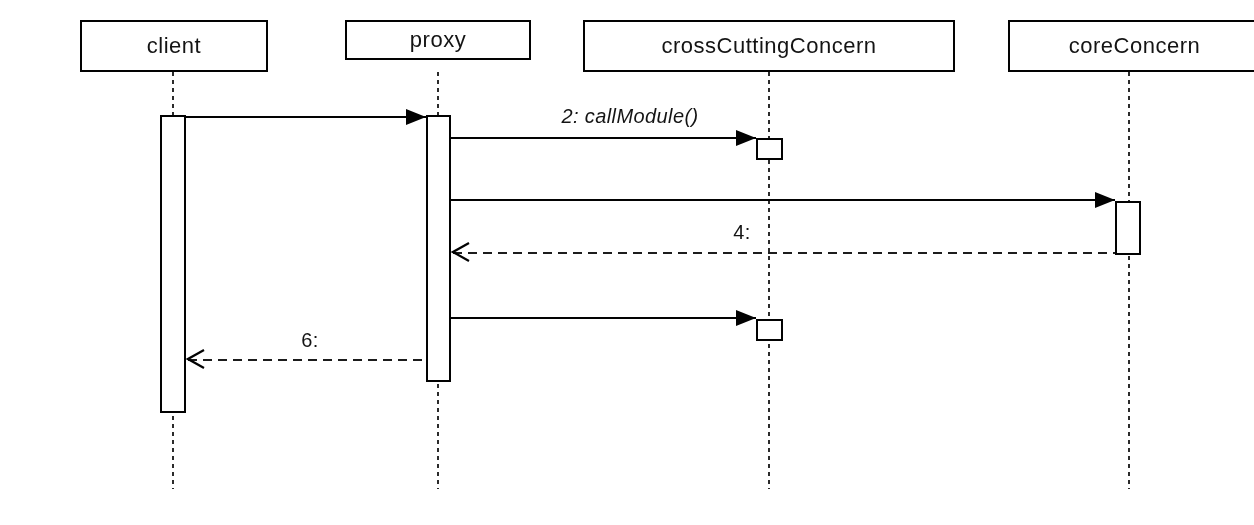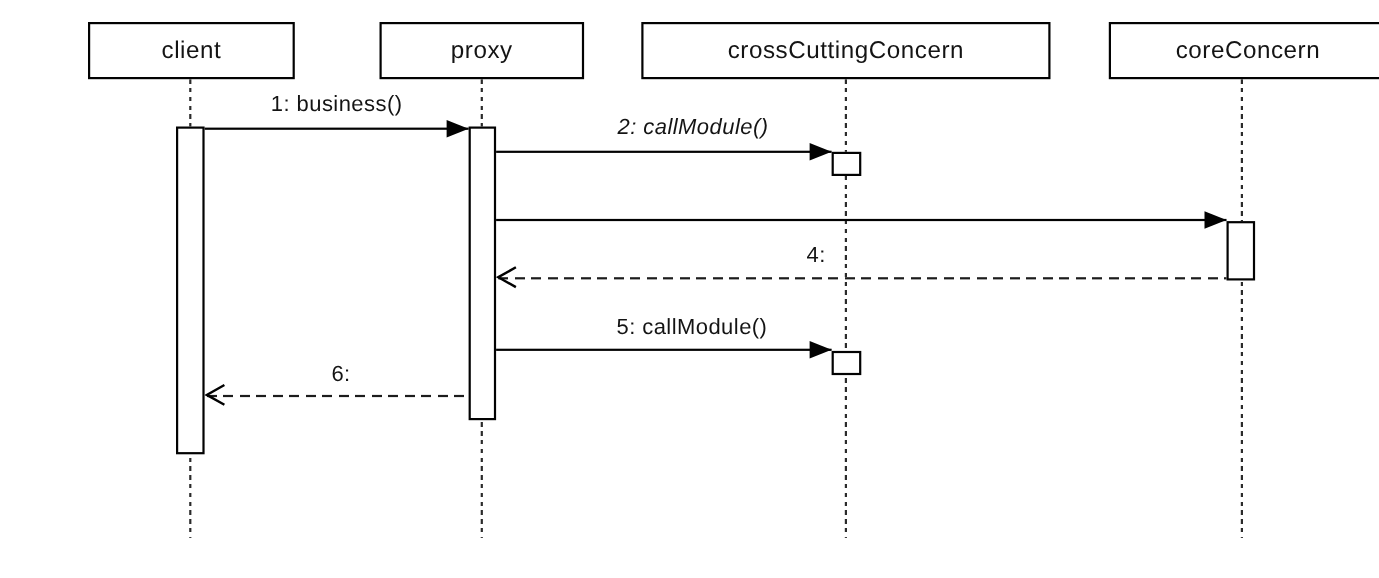--- a/index.html
+++ b/index.html
@@ -40,48 +40,46 @@
 <body>
 
 <div id="stage">
     <div class="lifeline" style="left: 124px; top: 72px; height: 417px;"></div>
     <div class="lifeline" style="left: 389px; top: 72px; height: 417px;"></div>
     <div class="lifeline" style="left: 720px; top: 72px; height: 417px;"></div>
     <div class="lifeline" style="left: 1080px; top: 72px; height: 417px;"></div>
     <div class="pbox" style="left: 32px; top: 20px; width: 188px; height: 52px;">
       <span class="plabel">client</span>
     </div>
-    <div class="pbox" style="left: 297px; top: 20px; width: 186px; height: 52px;">
+    <div class="pbox" style="left: 297px; top: 20px; width: 186px; height: 40px;">
       <span class="plabel">proxy</span>
     </div>
     <div class="pbox" style="left: 535px; top: 20px; width: 372px; height: 52px; text-align: center;">
       <span class="plabel">crossCuttingConcern</span>
     </div>
     <div class="pbox" style="left: 960px; top: 20px; width: 253px; height: 52px;">
       <span class="plabel">coreConcern</span>
     </div>
     <div class="activation" style="left: 112px; top: 115px; width: 26px; height: 298px;"></div>
     <div class="activation" style="left: 378px; top: 115px; width: 25px; height: 267px;"></div>
     <div class="activation" style="left: 708px; top: 138px; width: 27px; height: 22px;"></div>
     <div class="activation" style="left: 708px; top: 319px; width: 27px; height: 22px;"></div>
     <div class="activation" style="left: 1067px; top: 201px; width: 26px; height: 54px;"></div>
     <div class="mline" style="left: 138px; top: 116px; width: 240px;"></div>
     <div class="arrow-solid" style="left: 358px; top: 109px;"></div>
-    <div class="mlabel" style="left: 258px; top: 84px;">1: business()</div>
     <div class="mline" style="left: 403px; top: 137px; width: 305px;"></div>
     <div class="arrow-solid" style="left: 688px; top: 130px;"></div>
     <div class="mlabel" style="left: 582px; top: 105px; font-style: italic;">2: callModule()</div>
     <div class="mline" style="left: 403px; top: 199px; width: 664px;"></div>
     <div class="arrow-solid" style="left: 1047px; top: 192px;"></div>
     <div class="mline dashed" style="left: 405px; top: 252px; width: 662px;"></div>
     <div class="arrow-open" style="left: 403px; top: 241px; width: 20px; height: 22px;"><svg width="20" height="22" viewBox="0 0 20 22">
         <path d="M18 2 L2 11 L18 20" fill="none" stroke="#020202" stroke-width="2.2"></path>
       </svg></div>
     <div class="mlabel" style="left: 694px; top: 221px;">4:</div>
     <div class="mline" style="left: 403px; top: 317px; width: 305px;"></div>
     <div class="arrow-solid" style="left: 688px; top: 310px;"></div>
-    <div class="mlabel" style="left: 581px; top: 287px;">5: callModule()</div>
     <div class="mline dashed" style="left: 140px; top: 359px; width: 238px;"></div>
     <div class="arrow-open" style="left: 138px; top: 348px; width: 20px; height: 22px;"><svg width="20" height="22" viewBox="0 0 20 22">
         <path d="M18 2 L2 11 L18 20" fill="none" stroke="#020202" stroke-width="2.2"></path>
       </svg></div>
     <div class="mlabel" style="left: 262px; top: 329px;">6:</div>
   </div>
 
 </body></html>

